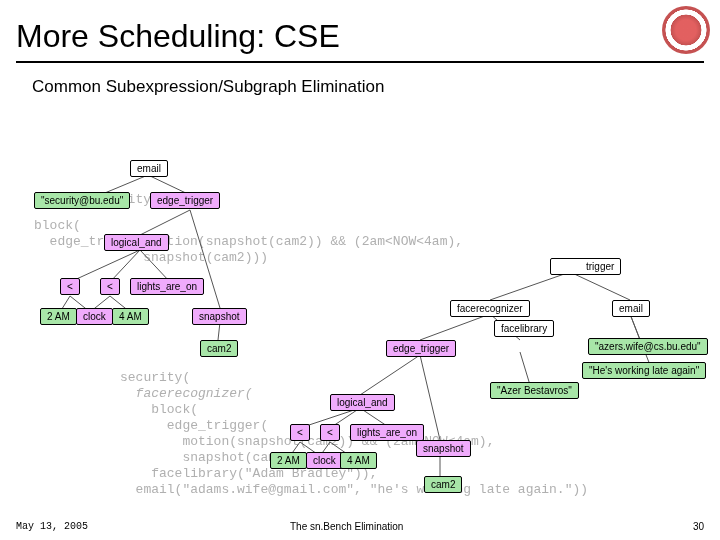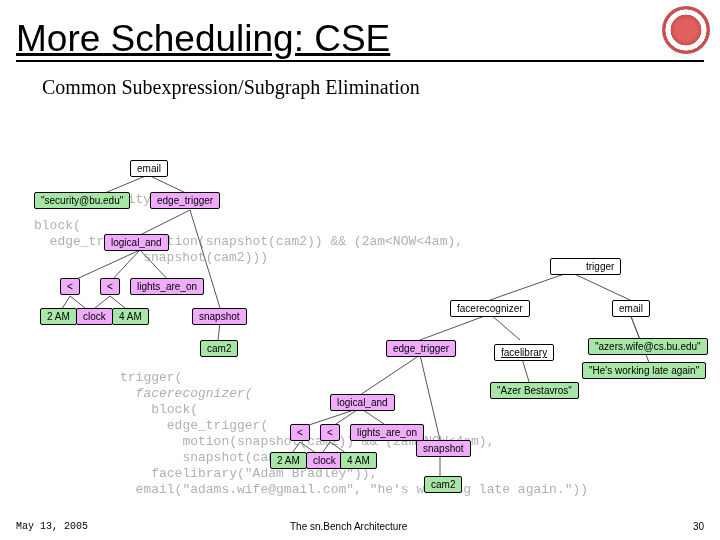--- a/index.html
+++ b/index.html
@@ -6,35 +6,34 @@
   body {
     margin: 0;
     width: 720px;
     height: 540px;
     font-family: Verdana, Arial, sans-serif;
     background: #fff;
     position: relative;
     overflow: hidden;
   }
   .title {
-    font-size: 37px;
+    font-size: 32px;
     font-weight: normal;
-    padding: 18px 0 0 16px;
+    padding: 18px 0 6px 16px;
     font-family: Verdana, sans-serif;
-    text-decoration: underline;
   }
   .hr {
     border-bottom: 2px solid #000;
     margin: 0 16px 0 16px;
   }
   .subtitle {
-    font-size: 20px;
+    font-size: 17px;
     color: #000;
-    padding: 14px 0 8px 42px;
-    font-family: Liberation Serif, serif;
+    padding: 14px 0 8px 32px;
+    font-family: Liberation Sans, sans-serif;
   }
   .node {
     position: absolute;
     border: 1px solid #000;
     padding: 2px 6px;
     font-size: 10px;
     font-family: Arial, sans-serif;
     background: #fff;
     white-space: nowrap;
     text-align: right;
@@ -79,21 +78,21 @@
 <div class="title">More Scheduling: CSE</div>
 <div class="hr"></div>
 <div class="subtitle">Common Subexpression/Subgraph Elimination</div>
 <div class="logo"></div>
 
 <div class="code" style="left:34px; top:192px;">email("security@bu.edu",</div>
 <div class="code" style="left:34px; top:218px;">block(</div>
 <div class="code" style="left:34px; top:234px;">  edge_trigger(motion(snapshot(cam2)) &amp;&amp; (2am&lt;NOW&lt;4am),</div>
 <div class="code" style="left:34px; top:250px;">              snapshot(cam2)))</div>
 
-<div class="code" style="left:120px; top:370px;">trigger(</div>
+<div class="code" style="left:120px; top:370px;">security(</div>
 <div class="code" style="left:120px; top:386px;font-style:italic;">  facerecognizer(</div>
 <div class="code" style="left:120px; top:402px;">    block(</div>
 <div class="code" style="left:120px; top:418px;">      edge_trigger(</div>
 <div class="code" style="left:120px; top:434px;">        motion(snapshot(cam2)) &amp;&amp; (2am&lt;NOW&lt;4am),</div>
 <div class="code" style="left:120px; top:450px;">        snapshot(cam2))),</div>
 <div class="code" style="left:120px; top:466px;">    facelibrary("Adam Bradley")),</div>
 <div class="code" style="left:120px; top:482px;">  email("adams.wife@gmail.com", "he's working late again."))</div>
 
 <svg class="edges">
 
@@ -139,29 +138,29 @@
 <div class="node green" style="left:40px; top:308px;">2 AM</div>
 <div class="node yellow" style="left:76px; top:308px;">clock</div>
 <div class="node green" style="left:112px; top:308px;">4 AM</div>
 <div class="node yellow" style="left:192px; top:308px;">snapshot</div>
 <div class="node green" style="left:200px; top:340px;">cam2</div>
 
 <div class="node" style="left:550px; top:258px;padding-left:35px;">trigger</div>
 <div class="node" style="left:450px; top:300px;">facerecognizer</div>
 <div class="node" style="left:612px; top:300px;">email</div>
 <div class="node yellow" style="left:386px; top:340px;">edge_trigger</div>
-<div class="node" style="left:494px; top:344px;text-decoration:underline;">facelibrary</div>
+<div class="node" style="left:494px; top:320px;">facelibrary</div>
 <div class="node green" style="left:588px; top:338px;">"azers.wife@cs.bu.edu"</div>
 <div class="node green" style="left:582px; top:362px;">"He's working late again"</div>
 <div class="node green" style="left:490px; top:382px;">"Azer Bestavros"</div>
 <div class="node yellow" style="left:330px; top:394px;">logical_and</div>
 <div class="node yellow" style="left:290px; top:424px;">&lt;</div>
 <div class="node yellow" style="left:320px; top:424px;">&lt;</div>
 <div class="node yellow" style="left:350px; top:424px;">lights_are_on</div>
 <div class="node green" style="left:270px; top:452px;">2 AM</div>
 <div class="node yellow" style="left:306px; top:452px;">clock</div>
 <div class="node green" style="left:340px; top:452px;">4 AM</div>
 <div class="node yellow" style="left:416px; top:440px;">snapshot</div>
 <div class="node green" style="left:424px; top:476px;">cam2</div>
 
 <div class="footer" style="left:16px;font-family:Liberation Mono, monospace;">May 13, 2005</div>
-<div class="footer" style="left:290px;">The sn.Bench Architecture</div>
+<div class="footer" style="left:290px;">The sn.Bench Elimination</div>
 <div class="footer" style="right:16px;margin-top:48px;">30</div>
 
 </body></html>

